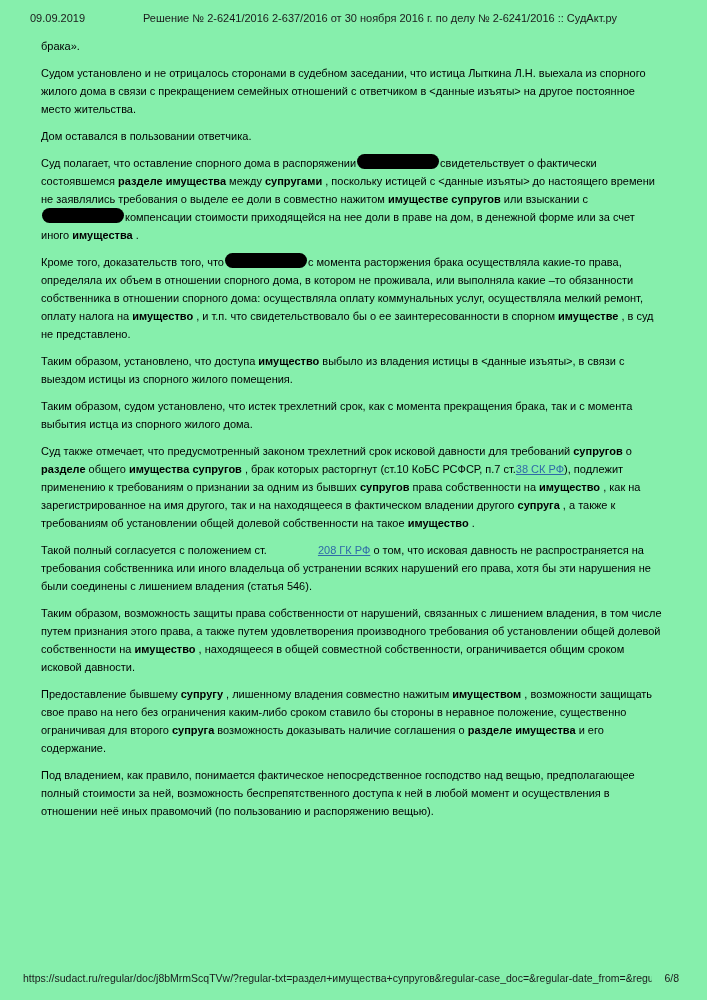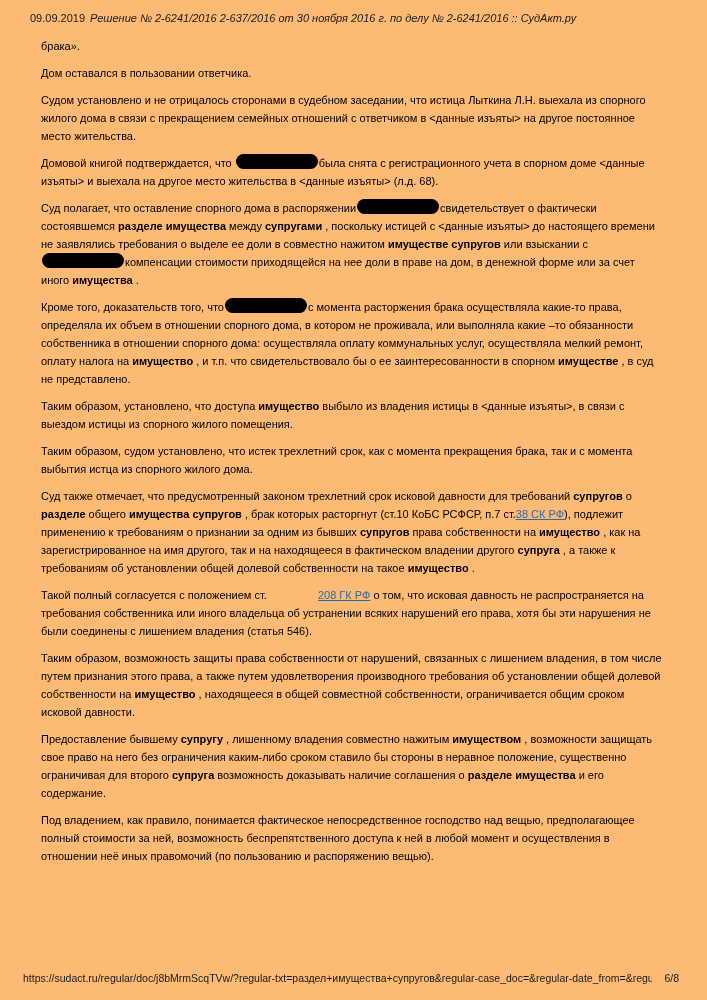--- a/index.html
+++ b/index.html
@@ -1,21 +1,21 @@
 <!DOCTYPE html>
 <html><head>
 <meta charset="utf-8">
 <style>
   * { margin: 0; padding: 0; box-sizing: border-box; }
   html, body { background: #ffffff; }
   .page {
     position: relative;
     width: 707px;
     height: 1000px;
-    background: #fdba74;
+    background: #86efac;
     font-family: "Liberation Sans", "DejaVu Sans", sans-serif;
     color: #000000;
     overflow: hidden;
   }
   .print-header {
     position: absolute;
     top: 12px;
     left: 30px;
     right: 30px;
     height: 16px;
@@ -25,24 +25,23 @@
   .print-date {
     position: absolute;
     left: 0;
     top: 0;
   }
   .print-title {
     position: absolute;
     left: 60px;
     right: 60px;
     top: 0;
-    text-align: left;
+    text-align: right;
     white-space: nowrap;
     overflow: hidden;
-    font-style: italic;
   }
   .doc-body {
     position: absolute;
     top: 37px;
     left: 41px;
     width: 624px;
     font-size: 11px;
     line-height: 18px;
     color: #000000;
     text-align: left;
@@ -86,23 +85,22 @@
 
 <div class="page">
 
   <div class="print-header">
     <span class="print-date">09.09.2019</span>
     <span class="print-title">Решение № 2-6241/2016 2-637/2016 от 30 ноября 2016 г. по делу № 2-6241/2016 :: СудАкт.ру</span>
   </div>
 
   <div class="doc-body">
       <p><span class="seg-normal">брака».</span></p>
+      <p><span class="seg-normal">Судом установлено и не отрицалось сторонами в судебном заседании, что истица Лыткина Л.Н. выехала из спорного жилого дома в связи с прекращением семейных отношений с ответчиком в &lt;данные изъяты&gt; на другое постоянное место жительства.</span></p>
       <p><span class="seg-normal">Дом оставался в пользовании ответчика.</span></p>
-      <p><span class="seg-normal">Судом установлено и не отрицалось сторонами в судебном заседании, что истица Лыткина Л.Н. выехала из спорного жилого дома в связи с прекращением семейных отношений с ответчиком в &lt;данные изъяты&gt; на другое постоянное место жительства.</span></p>
-      <p><span class="seg-normal">Домовой книгой подтверждается, что </span><span class="redaction"></span><span class="seg-normal">была снята с регистрационного учета в спорном доме &lt;данные изъяты&gt; и выехала на другое место жительства в &lt;данные изъяты&gt; (л.д. 68).</span></p>
       <p><span class="seg-normal">Суд полагает, что оставление спорного дома в распоряжении</span><span class="redaction"></span><span class="seg-normal">свидетельствует о фактически состоявшемся </span><span class="seg-bold">разделе имущества</span><span class="seg-normal"> между </span><span class="seg-bold">супругами</span><span class="seg-normal"> , поскольку истицей с &lt;данные изъяты&gt; до настоящего времени не заявлялись требования о выделе ее доли в совместно нажитом </span><span class="seg-bold">имуществе супругов</span><span class="seg-normal"> или взыскании с</span><span class="redaction"></span><span class="seg-normal">компенсации стоимости приходящейся на нее доли в праве на дом, в денежной форме или за счет иного </span><span class="seg-bold">имущества</span><span class="seg-normal"> .</span></p>
       <p><span class="seg-normal">Кроме того, доказательств того, что</span><span class="redaction"></span><span class="seg-normal">с момента расторжения брака осуществляла какие-то права, определяла их объем в отношении спорного дома, в котором не проживала, или выполняла какие –то обязанности собственника в отношении спорного дома: осуществляла оплату коммунальных услуг, осуществляла мелкий ремонт, оплату налога на </span><span class="seg-bold">имущество</span><span class="seg-normal"> , и т.п. что свидетельствовало бы о ее заинтересованности в спорном </span><span class="seg-bold">имуществе</span><span class="seg-normal"> , в суд не представлено.</span></p>
       <p><span class="seg-normal">Таким образом, установлено, что доступа </span><span class="seg-bold">имущество</span><span class="seg-normal"> выбыло из владения истицы в &lt;данные изъяты&gt;, в связи с выездом истицы из спорного жилого помещения.</span></p>
       <p><span class="seg-normal">Таким образом, судом установлено, что истек трехлетний срок, как с момента прекращения брака, так и с момента выбытия истца из спорного жилого дома.</span></p>
       <p><span class="seg-normal">Суд также отмечает, что предусмотренный законом трехлетний срок исковой давности для требований </span><span class="seg-bold">супругов</span><span class="seg-normal"> о </span><span class="seg-bold">разделе</span><span class="seg-normal"> общего </span><span class="seg-bold">имущества супругов</span><span class="seg-normal"> , брак которых расторгнут (ст.10 КоБС РСФСР, п.7 ст.</span><a class="seg-link" style="color: rgb(47, 107, 168);">38 СК РФ</a><span class="seg-normal">), подлежит применению к требованиям о признании за одним из бывших </span><span class="seg-bold">супругов</span><span class="seg-normal"> права собственности на </span><span class="seg-bold">имущество</span><span class="seg-normal"> , как на зарегистрированное на имя другого, так и на находящееся в фактическом владении другого </span><span class="seg-bold">супруга</span><span class="seg-normal"> , а также к требованиям об установлении общей долевой собственности на такое </span><span class="seg-bold">имущество</span><span class="seg-normal"> .</span></p>
       <p><span class="seg-normal">Такой полный согласуется с положением ст. </span><a class="seg-link" style="color: rgb(47, 107, 168); margin-left: 48px;">208 ГК РФ</a><span class="seg-normal"> о том, что исковая давность не распространяется на требования собственника или иного владельца об устранении всяких нарушений его права, хотя бы эти нарушения не были соединены с лишением владения (статья 546).</span></p>
       <p><span class="seg-normal">Таким образом, возможность защиты права собственности от нарушений, связанных с лишением владения, в том числе путем признания этого права, а также путем удовлетворения производного требования об установлении общей долевой собственности на </span><span class="seg-bold">имущество</span><span class="seg-normal"> , находящееся в общей совместной собственности, ограничивается общим сроком исковой давности.</span></p>
       <p><span class="seg-normal">Предоставление бывшему </span><span class="seg-bold">супругу</span><span class="seg-normal"> , лишенному владения совместно нажитым </span><span class="seg-bold">имуществом</span><span class="seg-normal"> , возможности защищать свое право на него без ограничения каким-либо сроком ставило бы стороны в неравное положение, существенно ограничивая для второго </span><span class="seg-bold">супруга</span><span class="seg-normal"> возможность доказывать наличие соглашения о </span><span class="seg-bold">разделе имущества</span><span class="seg-normal"> и его содержание.</span></p>
       <p><span class="seg-normal">Под владением, как правило, понимается фактическое непосредственное господство над вещью, предполагающее полный стоимости за ней, возможность беспрепятственного доступа к ней в любой момент и осуществления в отношении неё иных правомочий (по пользованию и распоряжению вещью).</span></p>
     </div>

